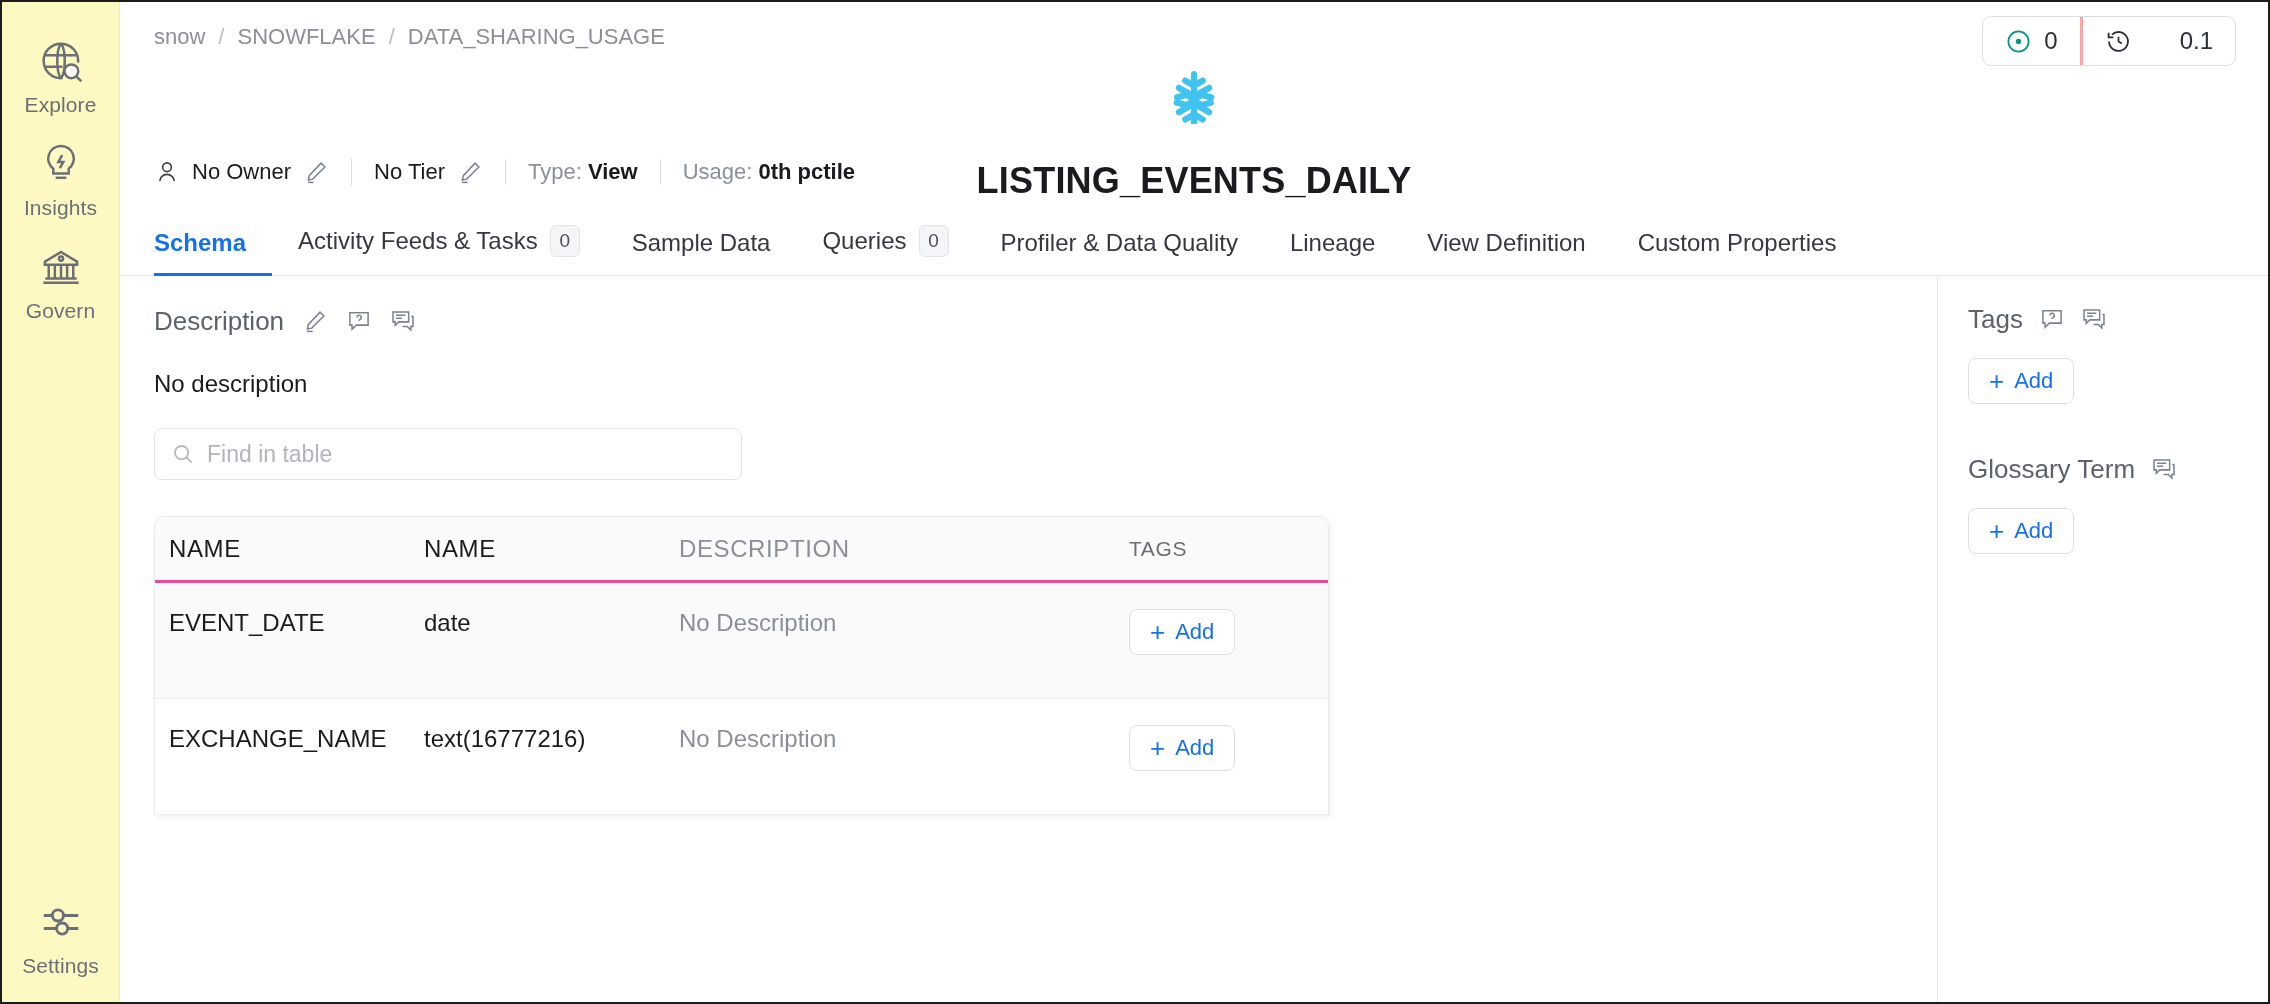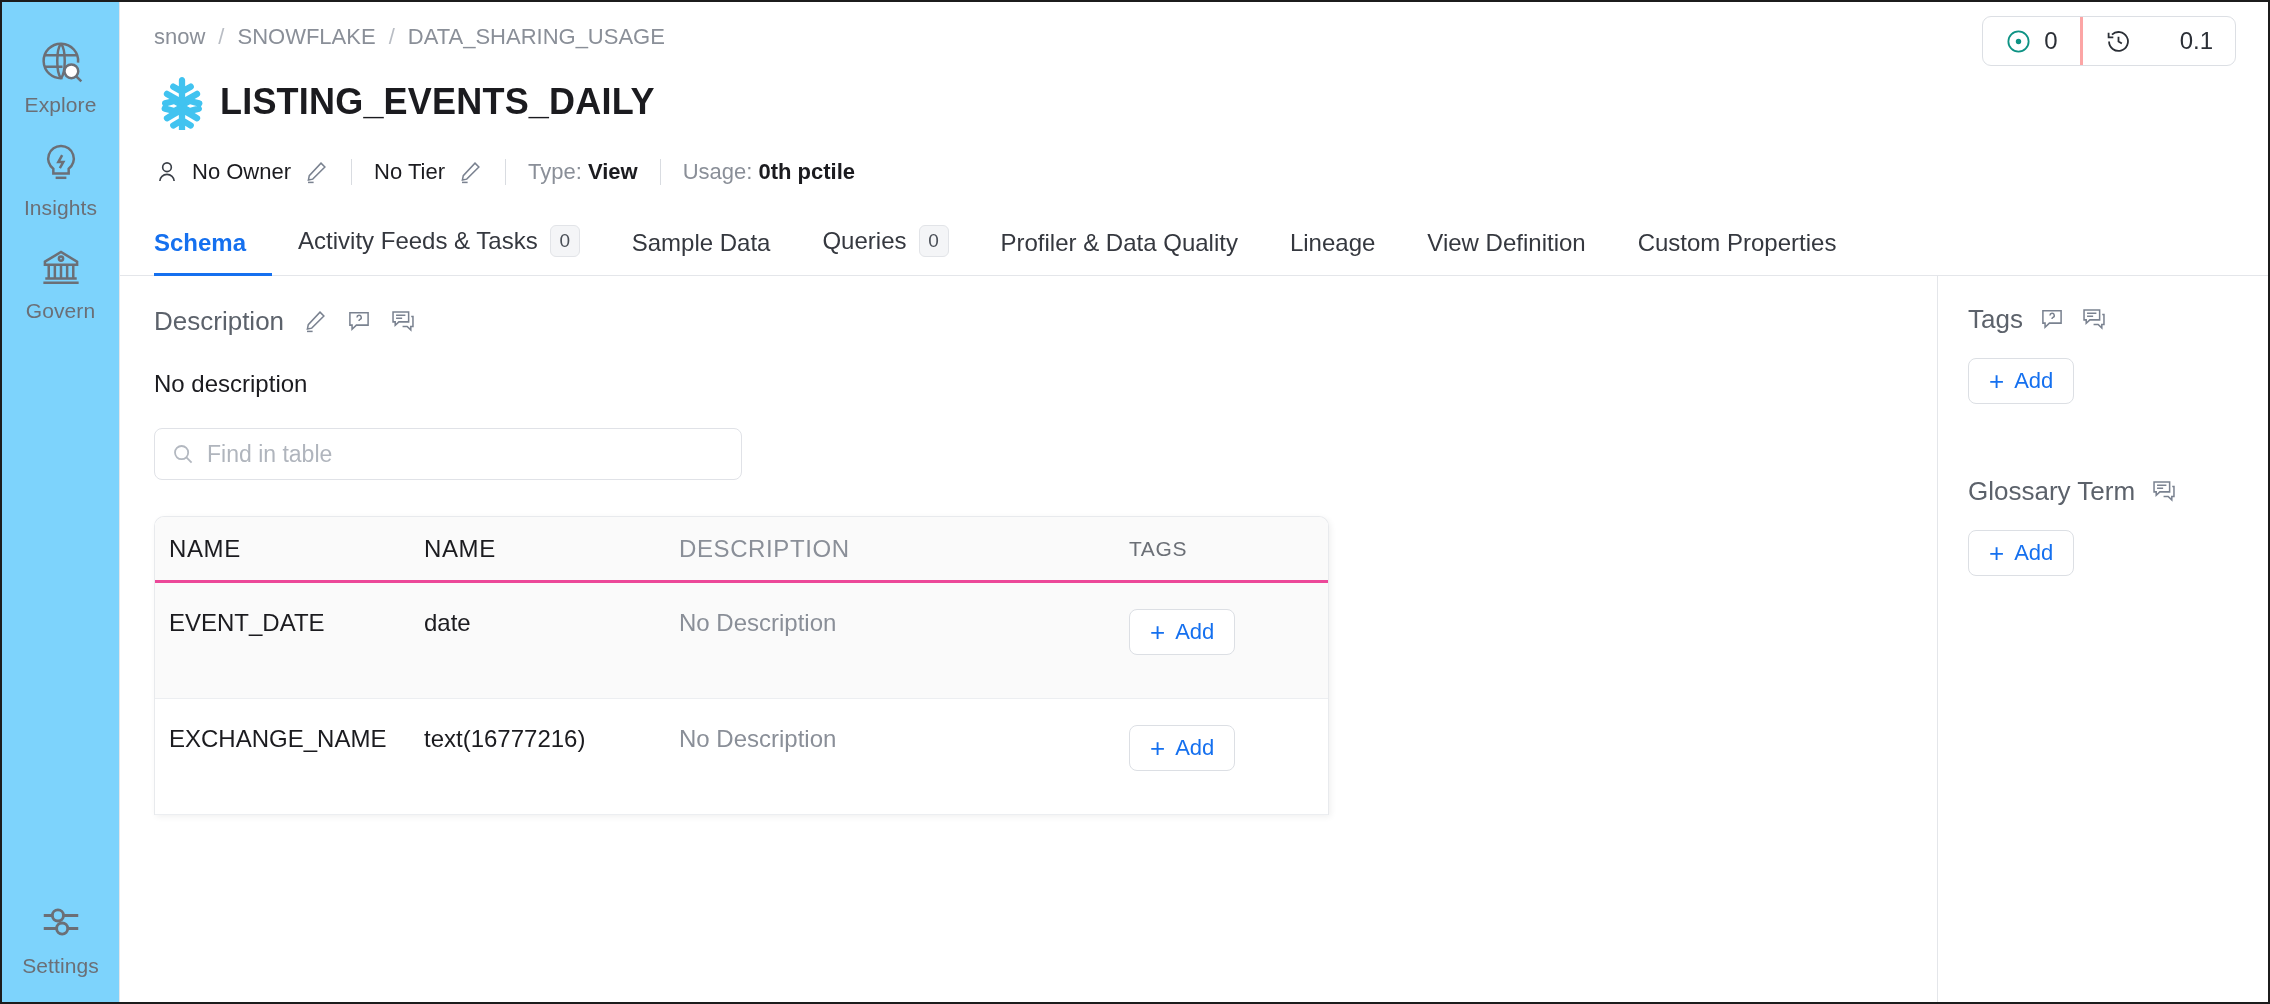--- a/index.html
+++ b/index.html
@@ -16,21 +16,21 @@
     background: #fff;
     display: flex;
     overflow: hidden;
   }
 
   
   .rail {
     width: 118px;
     flex: 0 0 118px;
     border-right: 1px solid #e4e6ea;
-    background: #7dd3fc;
+    background: #fef9c3;
     position: relative;
     padding-top: 22px;
   }
   .rail-item {
     display: flex;
     flex-direction: column;
     align-items: center;
     justify-content: flex-start;
     gap: 10px;
     padding: 14px 0 12px;
@@ -70,23 +70,24 @@
     font-size: 22px;
     color: #8a8f98;
     height: 30px;
   }
   .breadcrumb .crumb { cursor: pointer; white-space: nowrap; }
   .breadcrumb .sep { color: #b9bdc4; }
 
   .title-row {
     display: flex;
     align-items: center;
-    gap: 10px;
+    gap: 36px;
     margin-top: 16px;
     height: 68px;
+    flex-direction: column;
   }
   .svc-logo { width: 56px; height: 56px; flex: 0 0 56px; }
   .entity-title {
     font-size: 36px;
     font-weight: bold;
     color: #1b1b1f;
     letter-spacing: .2px;
     white-space: nowrap;
   }
 
@@ -276,21 +277,21 @@
     padding: 26px 30px 0 30px;
     background: #fff;
   }
   .panel-head {
     display: flex;
     align-items: center;
     gap: 16px;
     height: 34px;
   }
   .panel-title { font-size: 26px; color: #5c626b; white-space: nowrap; }
-  .panel-block + .panel-block { margin-top: 70px; }
+  .panel-block + .panel-block { margin-top: 48px; }
   .panel-block .add-btn { margin-top: 22px; }
 </style>
 </head>
 <body>
 
 <div class="frame">
 
   <nav class="rail">
 
     <div class="rail-item">

